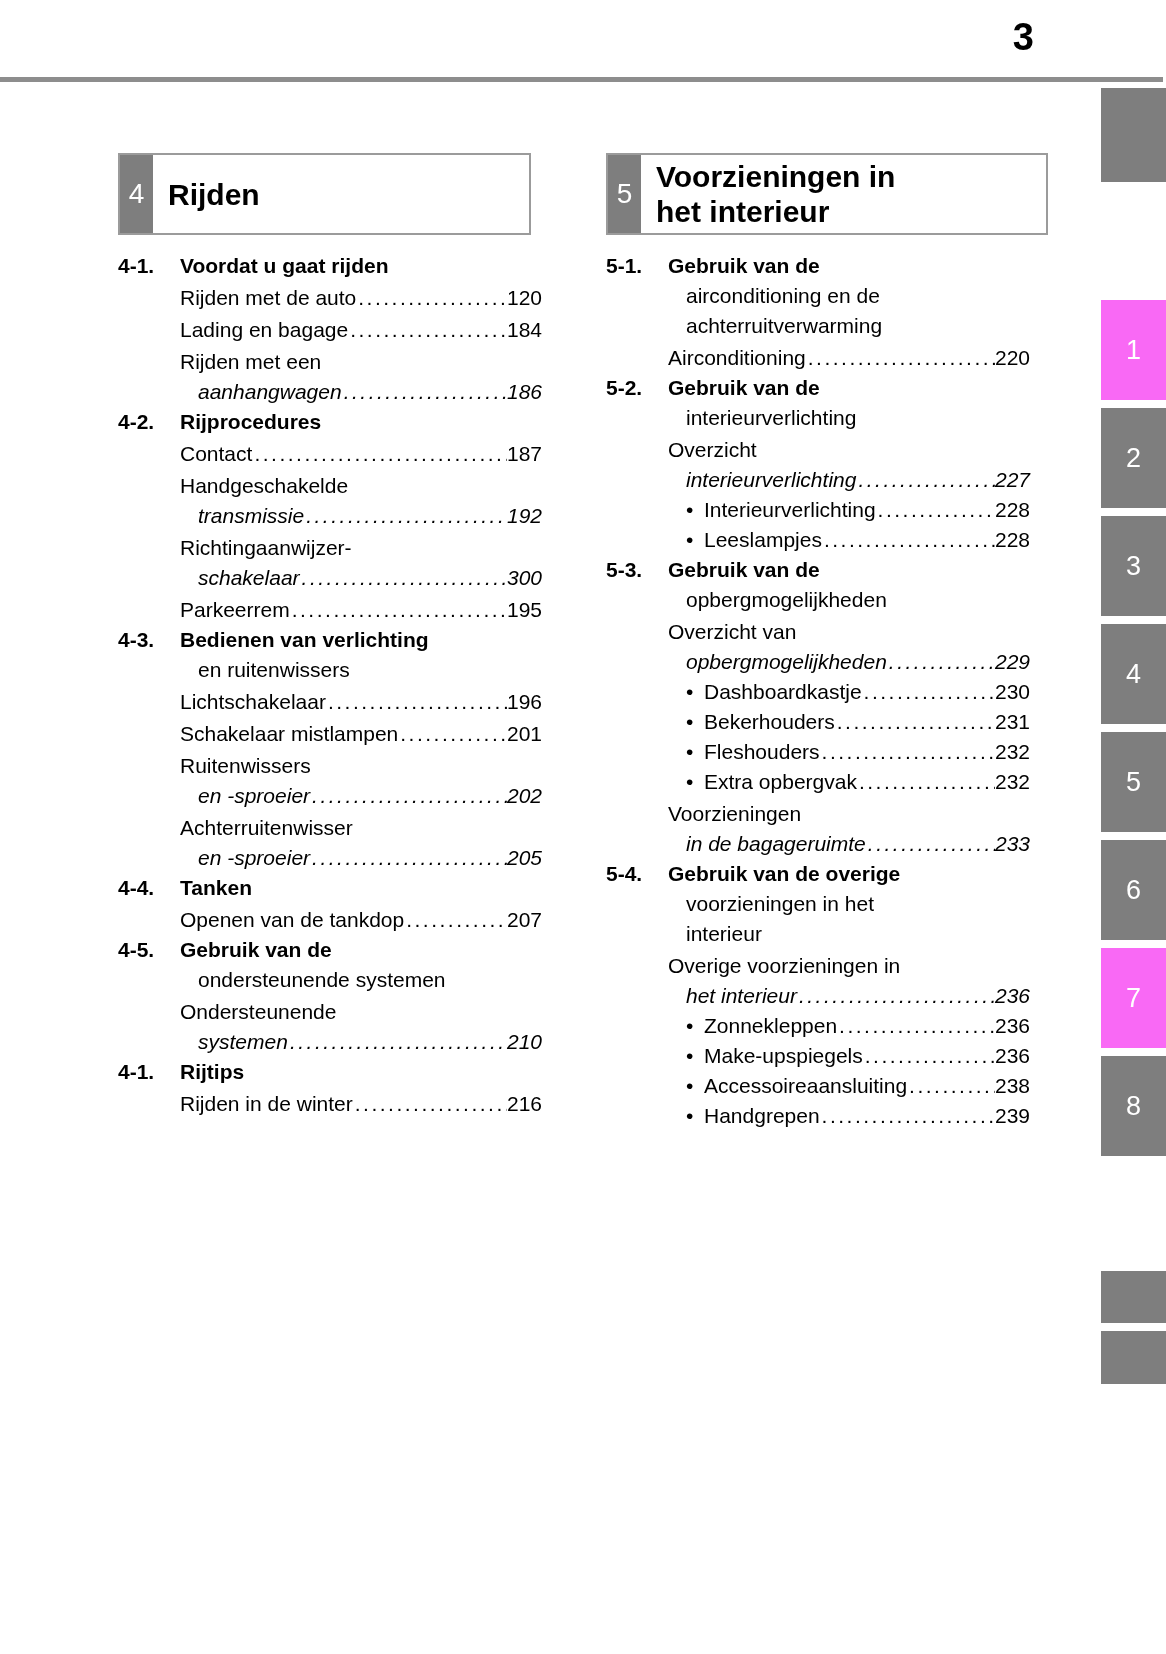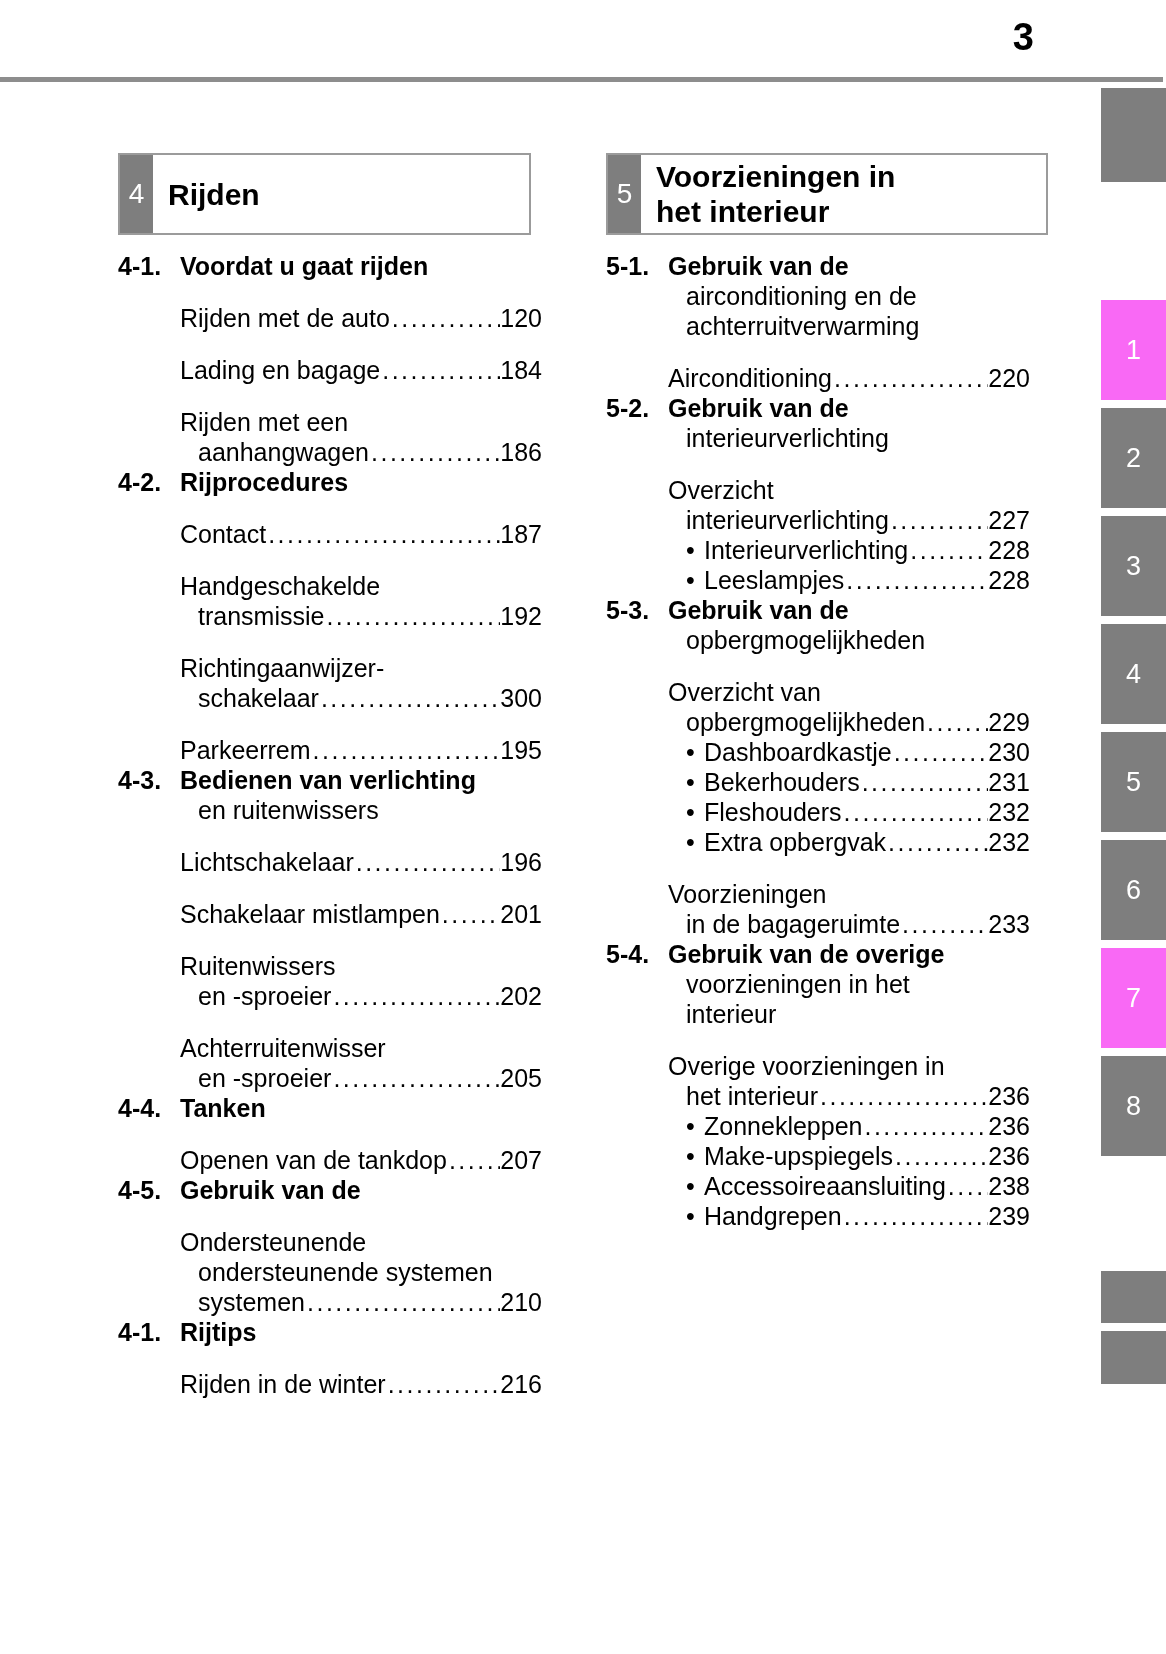--- a/index.html
+++ b/index.html
@@ -35,27 +35,27 @@
   }
   .chapter-title {
     display:flex; flex-direction:column; justify-content:center;
     padding-left:15px; font-weight:bold; font-size:30px; line-height:35px;
     white-space:nowrap;
   }
 
   .rows { margin-top:16px; }
   .row {
     display:flex; align-items:center;
-    font-size:25px; line-height:30px; white-space:nowrap;
+    font-size:21px; line-height:30px; white-space:nowrap;
   }
   .row .txt { flex:none; }
   .row.heading       { font-weight:bold; }
   .row.heading-cont  { font-weight:normal; padding-left:80px; }
-  .row.entry         { margin-top:22px; padding-left:62px; }
-  .row.cont          { padding-left:80px; }
+  .row.entry         { margin-top:2px; padding-left:62px; }
+  .row.cont          { padding-left:80px;font-style:italic; }
   .row.bullet        { padding-left:80px; }
   .rows .row:first-child { margin-top:0; }
   .row .num   { flex:none; width:62px; }
   .bullet-mark { flex:none; width:18px; }
   .leader {
     flex:1 1 auto; overflow:hidden; white-space:nowrap;
     padding:0 2px; min-width:10px;
   }
   .leader::after {
     content:"....................................................................................................";
@@ -181,25 +181,25 @@
         </div>
         <div class="row entry">
           <span class="txt">Openen van de tankdop</span>
           <span class="leader"></span>
           <span class="pg">207</span>
         </div>
         <div class="row heading">
           <span class="num">4-5.</span>
           <span class="txt">Gebruik van de</span>
         </div>
+        <div class="row heading-cont">
+          <span class="txt">ondersteunende systemen</span>
+        </div>
         <div class="row entry">
           <span class="txt">Ondersteunende</span>
-        </div>
-        <div class="row heading-cont">
-          <span class="txt">ondersteunende systemen</span>
         </div>
         <div class="row cont">
           <span class="txt">systemen</span>
           <span class="leader"></span>
           <span class="pg">210</span>
         </div>
         <div class="row heading">
           <span class="num">4-1.</span>
           <span class="txt">Rijtips</span>
         </div>

